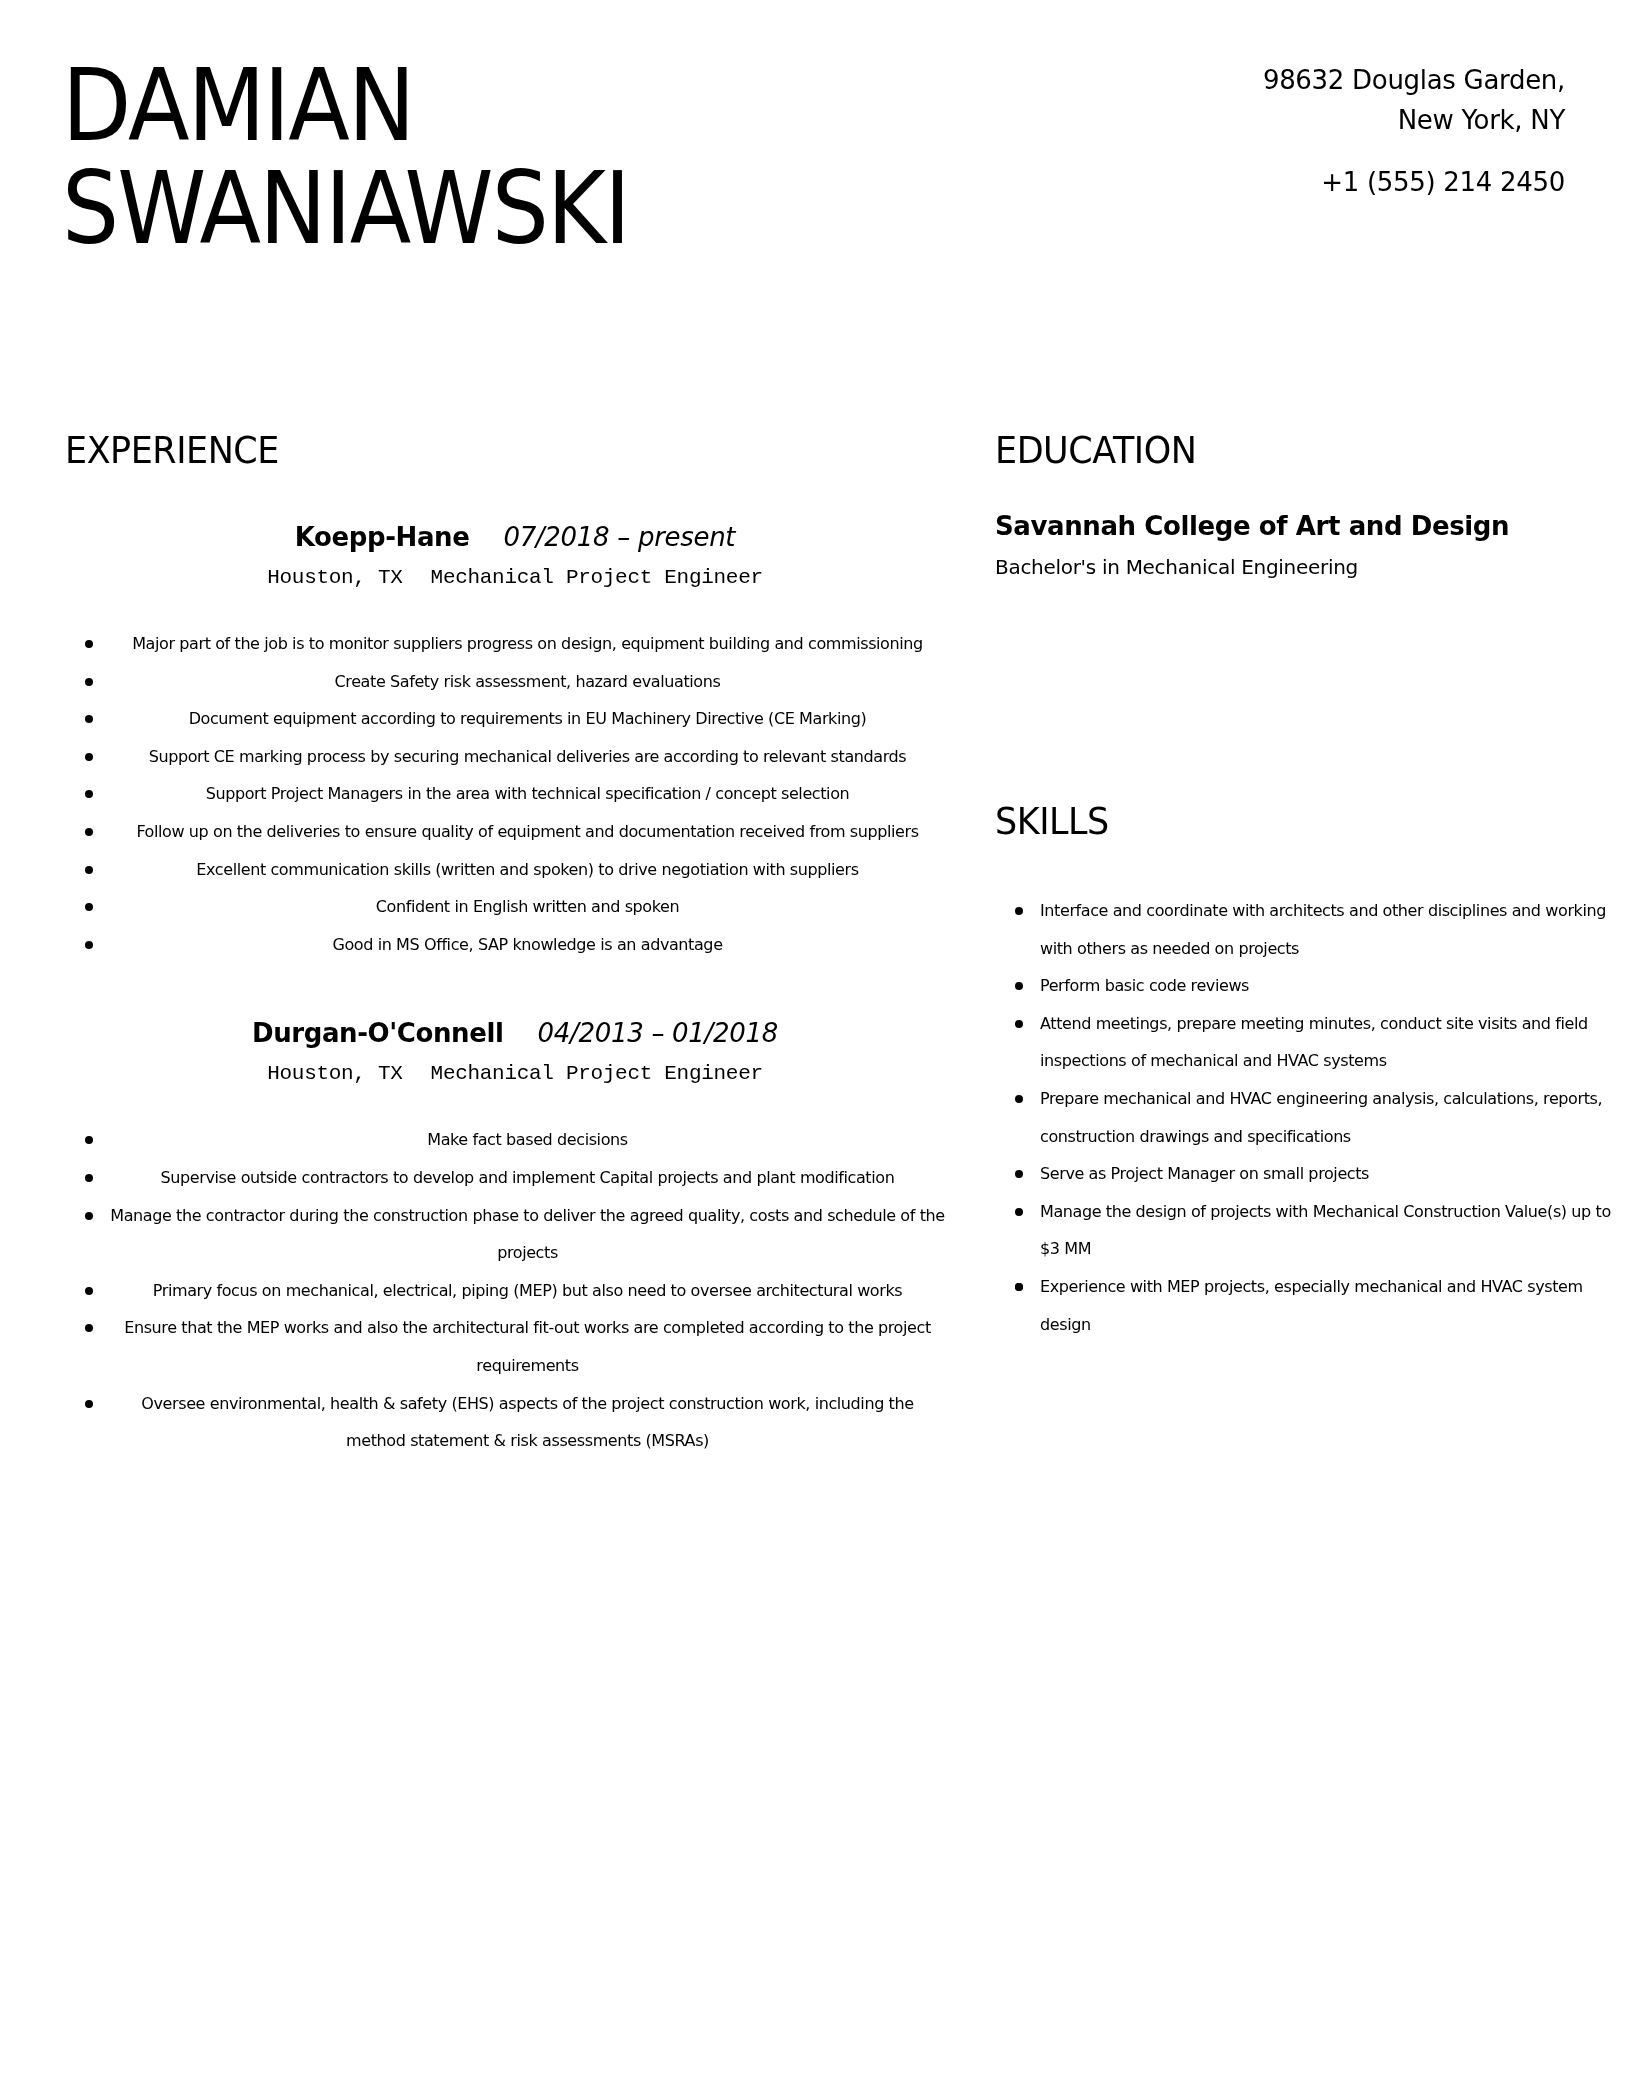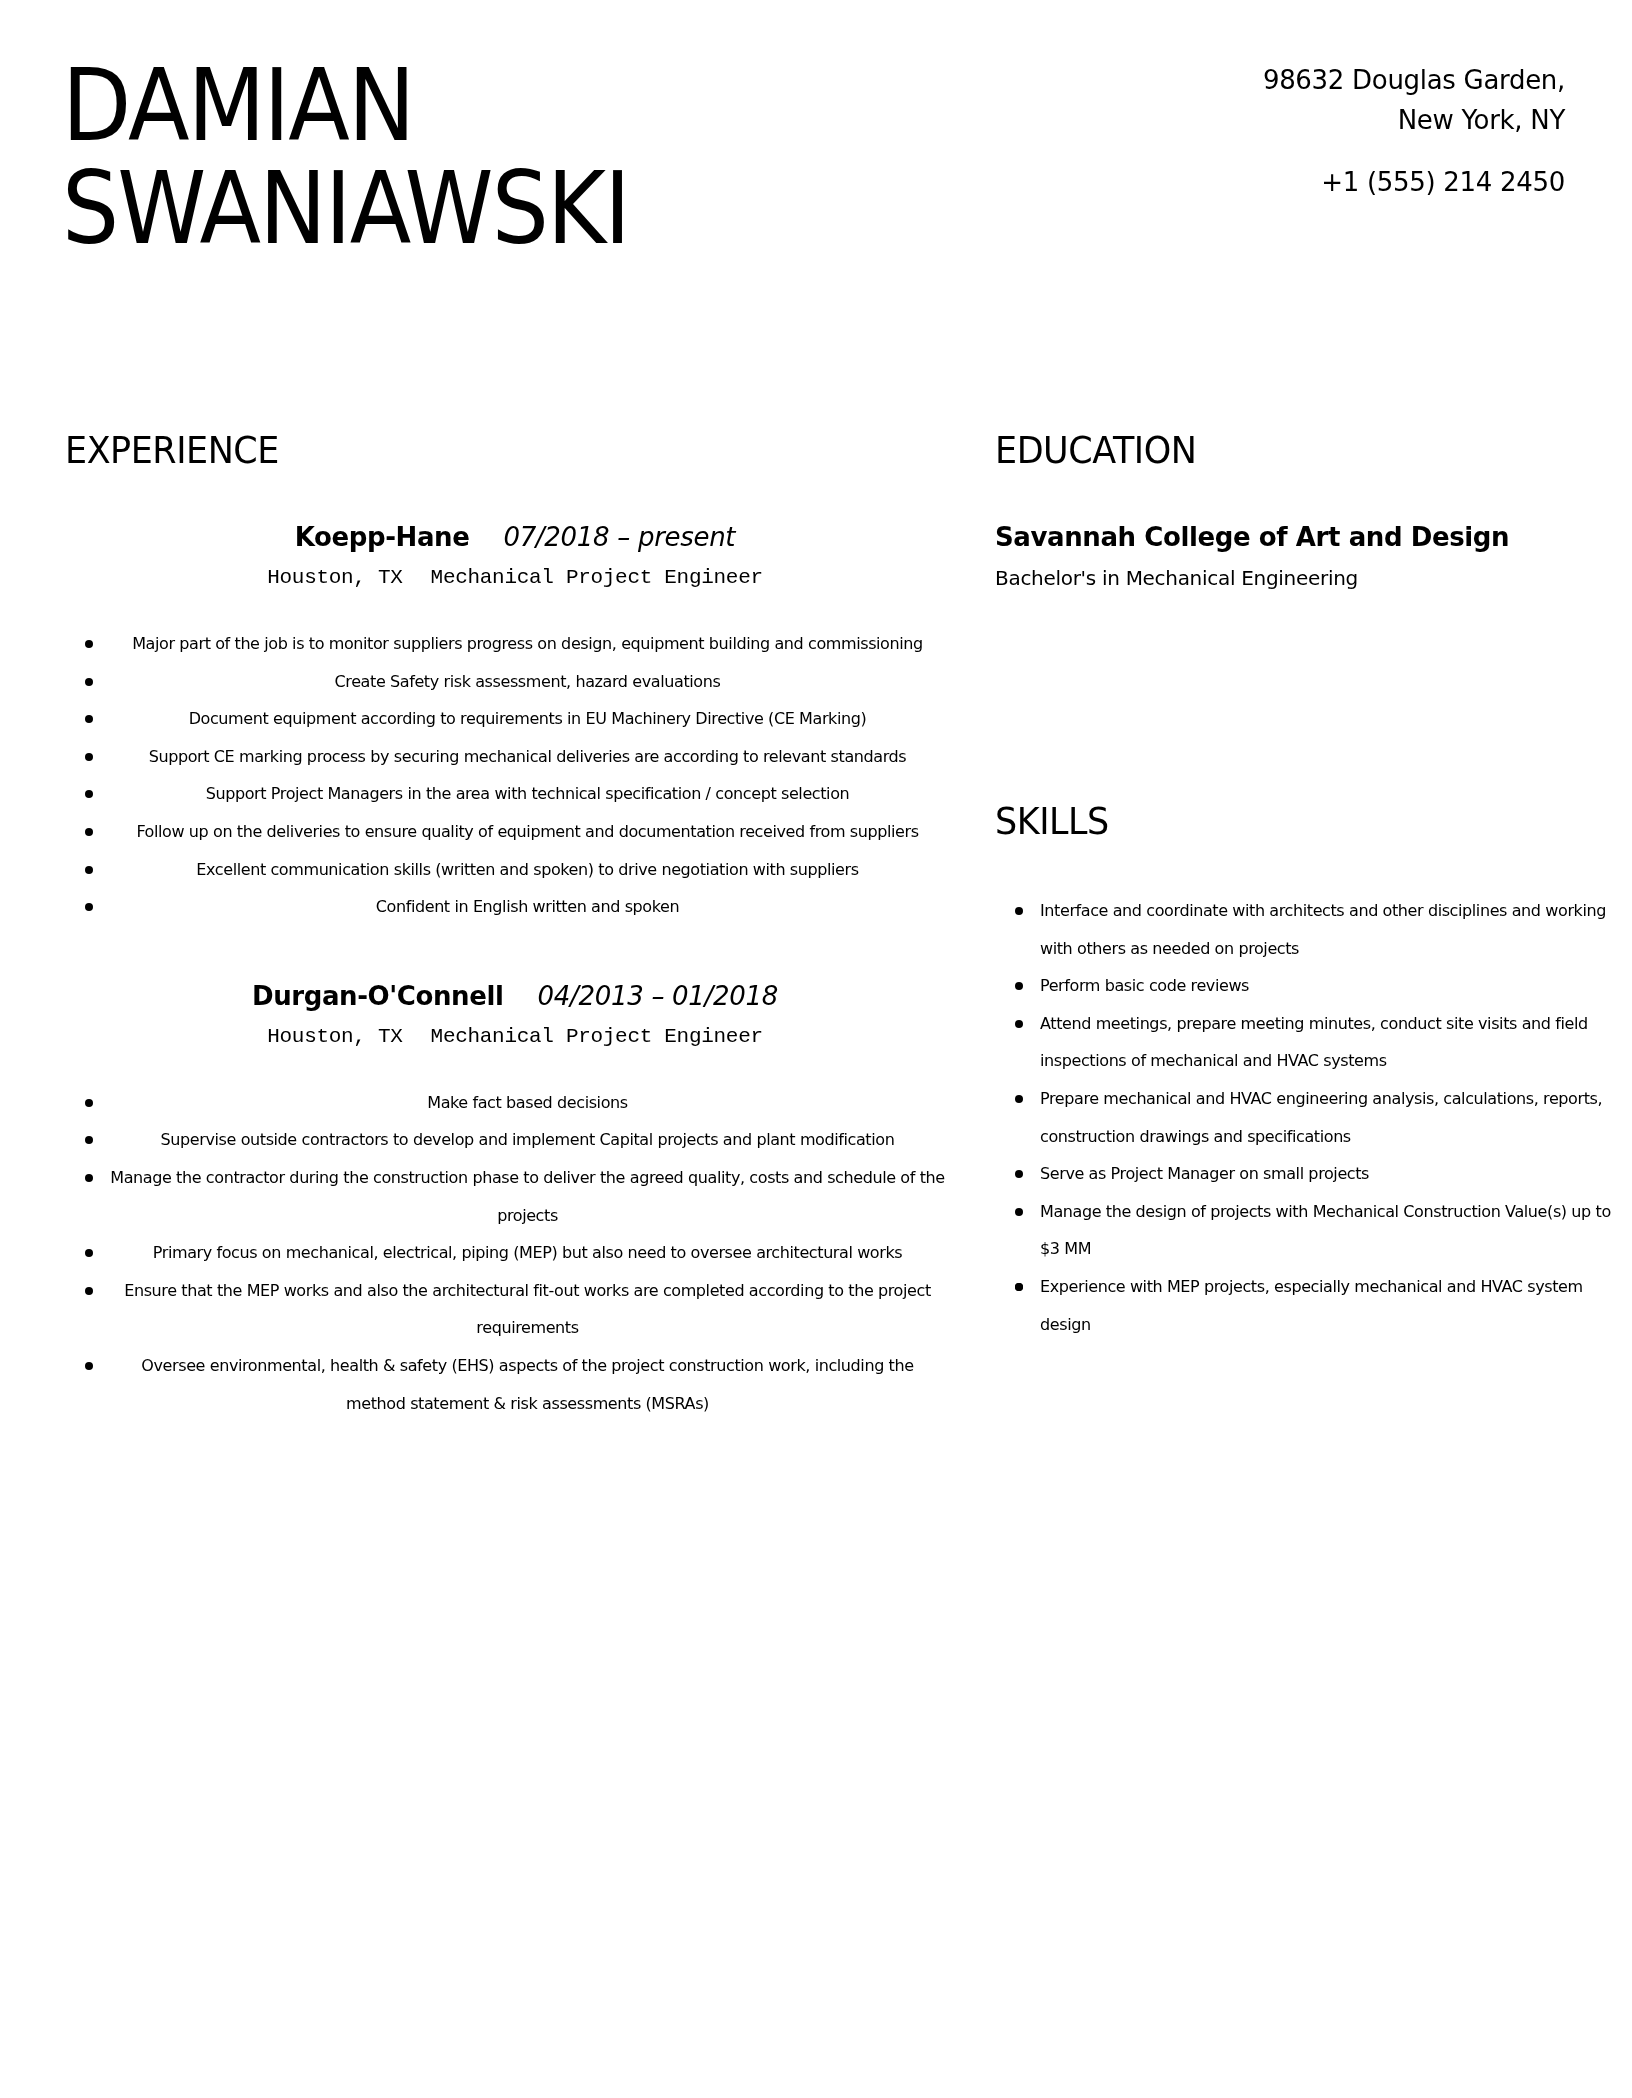--- a/index.html
+++ b/index.html
@@ -83,21 +83,21 @@
     top: 15px;
     width: 8px;
     height: 8px;
     border-radius: 50%;
     background: #000;
   }
   .left-list { width: 880px; }
   .right-list li { padding-left: 45px; }
   .job2 { margin-top: 50px; }
 
-  .edu { margin-top: 42px; }
+  .edu { margin-top: 31px; }
   .edu-school { font-size: 26px; line-height: 40px; font-weight: bold; letter-spacing: -0.4px; white-space: nowrap; }
   .edu-degree { font-size: 20px; line-height: 42px; letter-spacing: -0.3px; white-space: nowrap; }
 
   .skills { position: absolute; left: 995px; top: 796px; width: 620px; }
   .skills ul.bullets { margin-top: 46px; }
 </style>
 </head>
 <body>
 
 <h1 class="name">
@@ -123,20 +123,21 @@
     </div>
     <ul class="bullets left-list">
         <li><span class="dot"></span><span>Major part of the job is to monitor suppliers progress on design, equipment building and commissioning</span></li>
         <li><span class="dot"></span><span>Create Safety risk assessment, hazard evaluations</span></li>
         <li><span class="dot"></span><span>Document equipment according to requirements in EU Machinery Directive (CE Marking)</span></li>
         <li><span class="dot"></span><span>Support CE marking process by securing mechanical deliveries are according to relevant standards</span></li>
         <li><span class="dot"></span><span>Support Project Managers in the area with technical specification / concept selection</span></li>
         <li><span class="dot"></span><span>Follow up on the deliveries to ensure quality of equipment and documentation received from suppliers</span></li>
         <li><span class="dot"></span><span>Excellent communication skills (written and spoken) to drive negotiation with suppliers</span></li>
         <li><span class="dot"></span><span>Confident in English written and spoken</span></li>
+        <li><span class="dot"></span><span>Good in MS Office, SAP knowledge is an advantage</span></li>
       </ul>
   </div>
 
   <div class="job job2">
     <div class="job-head">
       <span class="job-company">Durgan-O'Connell</span><span class="job-dates">04/2013 – 01/2018</span>
     </div>
     <div class="job-sub">
       <span>Houston, TX</span><span class="job-title">Mechanical Project Engineer</span>
     </div>

